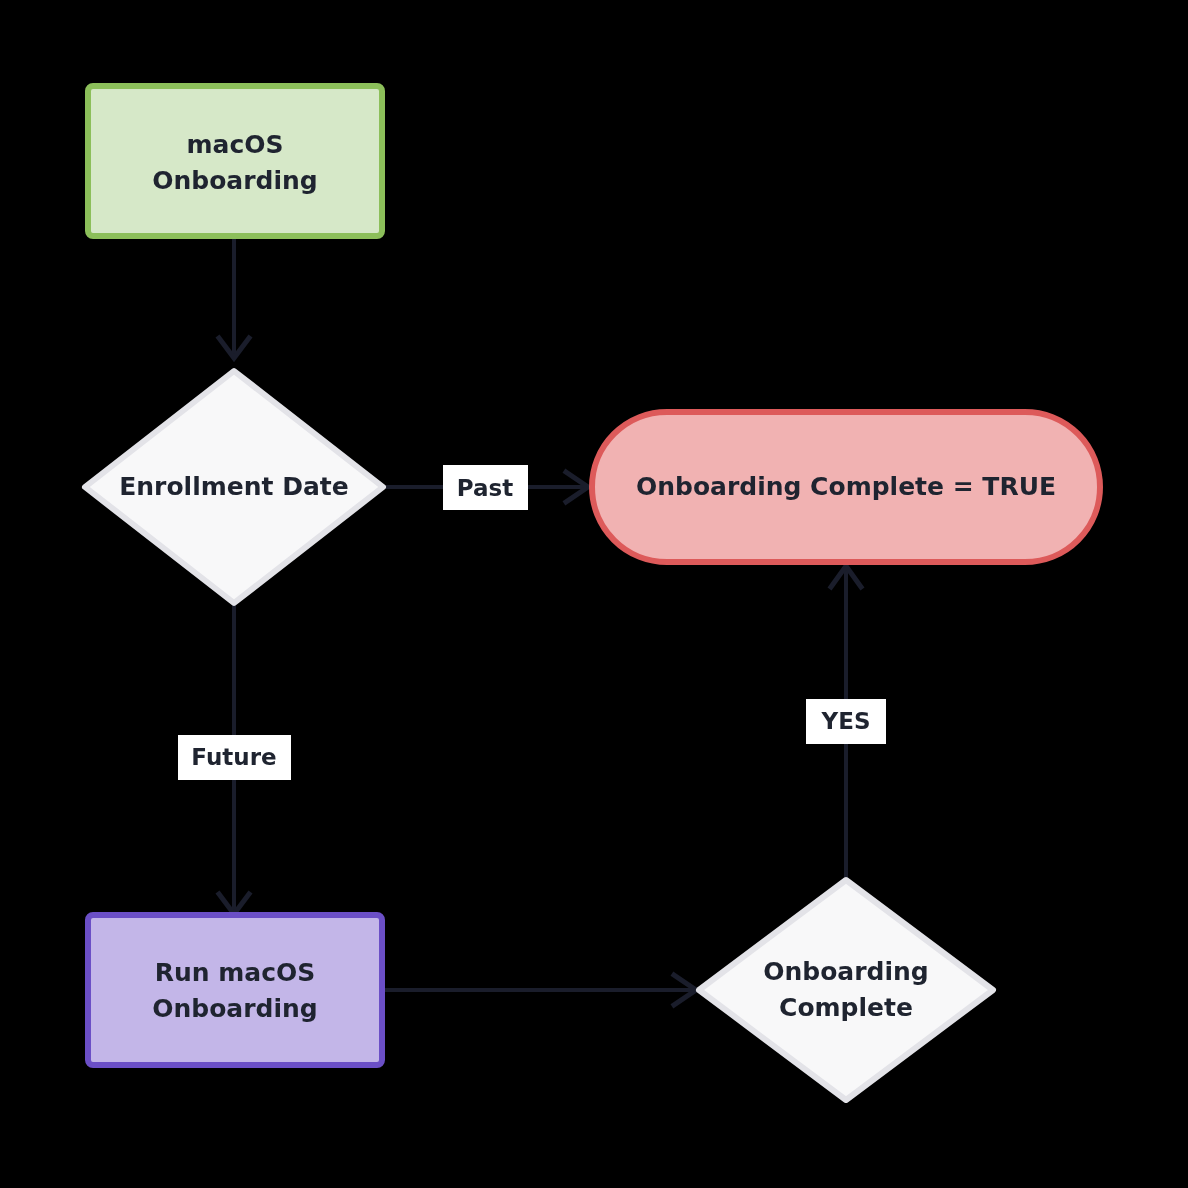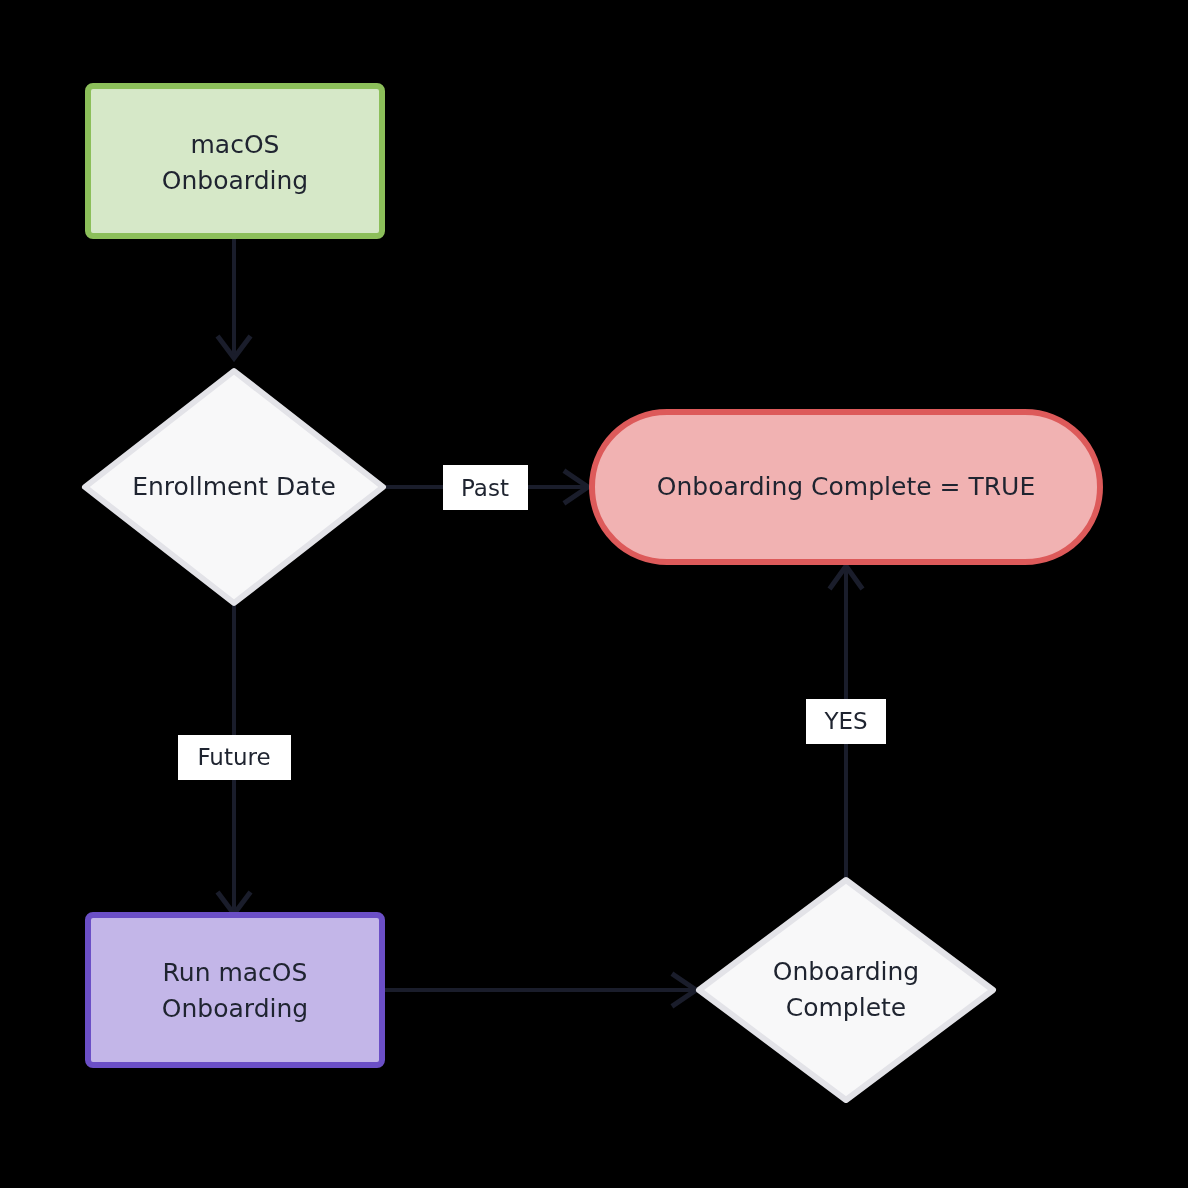--- a/index.html
+++ b/index.html
@@ -11,20 +11,21 @@
     width: 1188px;
     height: 1188px;
     overflow: hidden;
     font-family: "DejaVu Sans", sans-serif;
   }
   #diagram-root {
     position: relative;
     width: 1188px;
     height: 1188px;
     background: #000000;
+    font-weight: bold;
   }
   svg#flow-svg {
     position: absolute;
     inset: 0;
     width: 1188px;
     height: 1188px;
     display: block;
   }
   .node-label {
     font-family: "DejaVu Sans", sans-serif;

